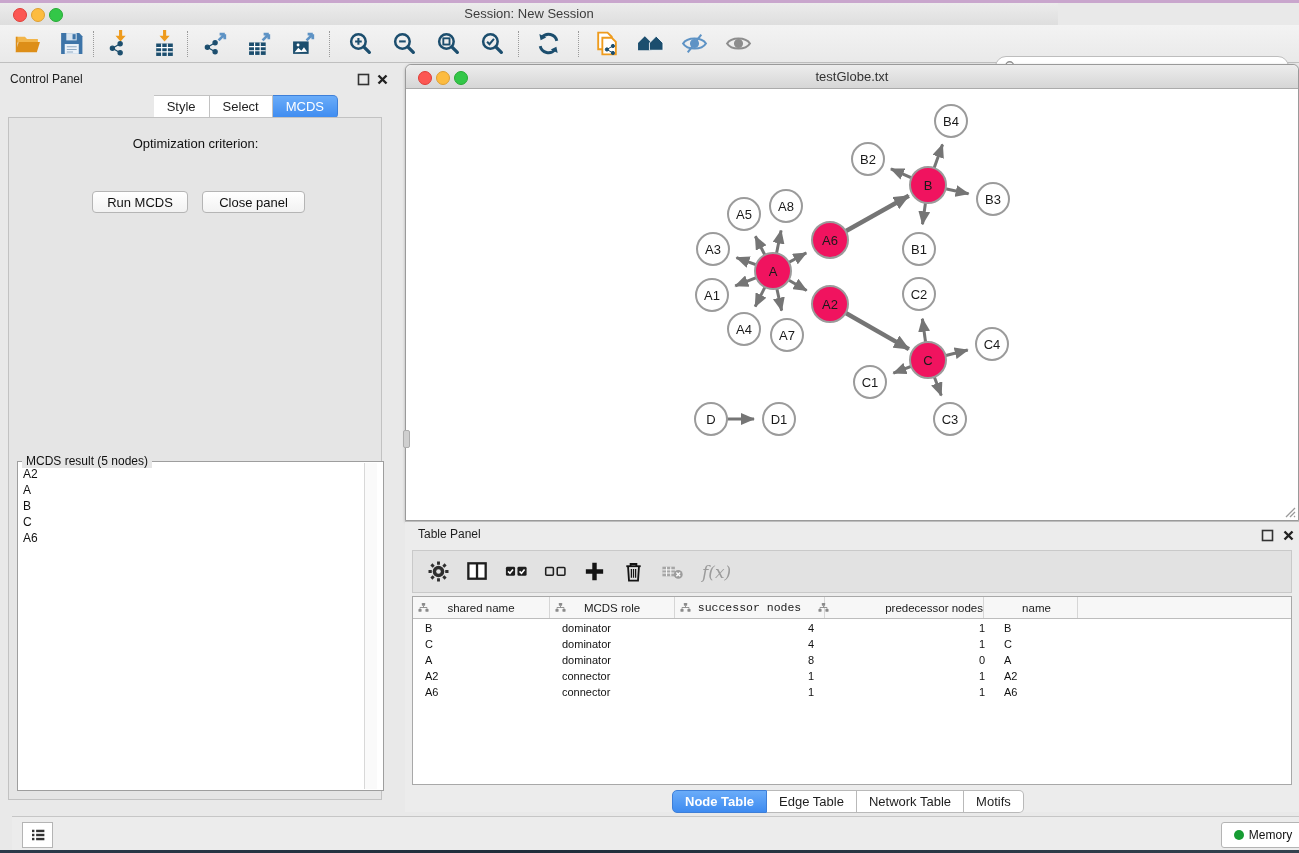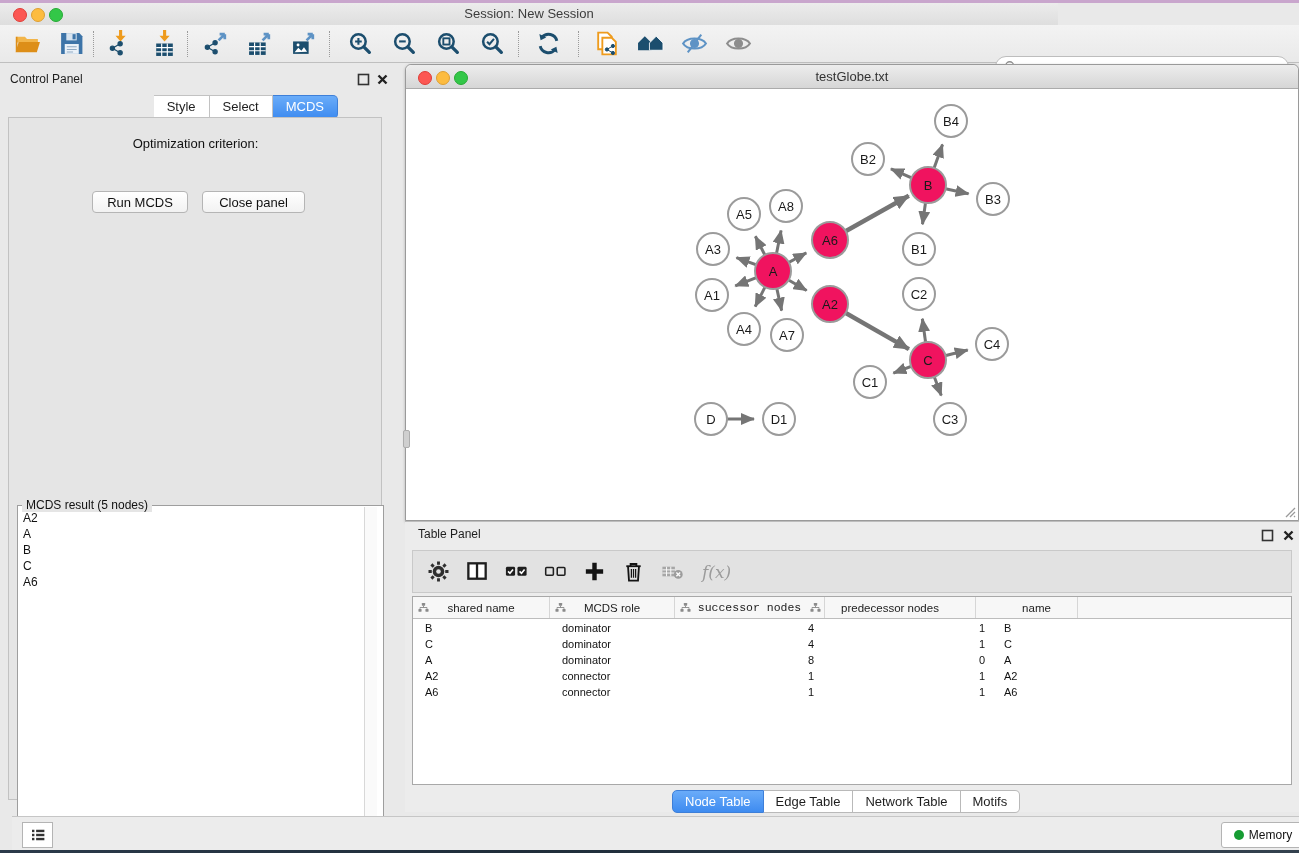--- a/index.html
+++ b/index.html
@@ -36,21 +36,21 @@
   #opt-label{left:0;top:72px;width:391px;text-align:center;font-size:13px;color:#111;}
   #criterion-select{left:44px;top:93px;width:308px;height:22px;background:#fff;border:1px solid #b5b5b5;border-radius:4px;box-sizing:border-box;display:flex;align-items:center;}
   #criterion-select .sel-text{flex:1;font-size:13px;color:#111;padding-left:8px;white-space:nowrap;}
   #criterion-select .stepper{width:19px;height:20px;margin:0;border-radius:0 3px 3px 0;background:linear-gradient(#6fb0fa,#3e8bf0);position:relative;}
   .stepper i{position:absolute;left:4.5px;width:0;height:0;border-left:5px solid transparent;border-right:5px solid transparent;}
   .stepper i.up{top:3px;border-bottom:5px solid #fff;}
   .stepper i.dn{bottom:3px;border-top:5px solid #fff;}
   .cp-btn{top:127px;height:22px;background:linear-gradient(#ffffff,#f2f2f2);border:1px solid #b5b5b5;border-radius:4px;font-size:13px;color:#111;text-align:center;line-height:21px;box-sizing:border-box;}
   #run-btn{left:92px;width:96px;}
   #close-btn{left:202px;width:103px;}
-  #result-box{left:17px;top:397px;width:365px;height:328px;background:#fff;border:1px solid #9e9e9e;margin-top:44px;}
+  #result-box{left:17px;top:397px;width:365px;height:328px;background:#fff;border:1px solid #9e9e9e;}
   #result-legend{position:absolute;left:4px;top:-8px;background:#e5e5e5;padding:0 4px;font-size:12px;color:#111;}
   #result-list{position:absolute;left:0;top:4px;margin:0;padding:0 0 0 5px;list-style:none;font-size:12px;color:#111;}
   #result-list li{line-height:16px;}
   #result-scroll{position:absolute;right:6px;top:1px;width:12px;height:326px;background:#fafafa;border-left:1px solid #d8d8d8;}
   
   #network-window{left:405px;top:64px;width:894px;height:457px;background:#fff;border:1px solid #9a9a9a;border-radius:6px 6px 0 0;box-sizing:border-box;box-shadow:0 1px 3px rgba(0,0,0,.25);}
   #nw-titlebar{left:0;top:0;width:892px;height:23px;background:linear-gradient(#ededed,#d6d6d6);border-bottom:1px solid #ababab;border-radius:6px 6px 0 0;}
   #nw-titlebar .win-title{width:100%;text-align:center;font-size:13px;color:#333;line-height:23px;}
   #nw-titlebar .tl{top:5.5px;}
   #graph-canvas{left:0;top:24px;width:892px;height:431px;background:#fff;}
@@ -64,21 +64,21 @@
   .tp-btn svg{width:25px;height:25px;}
   .tp-fx{font-family:"DejaVu Serif",serif;font-style:italic;font-size:17px;color:#9b9b9b;padding-left:4px;}
   #node-table{left:7px;top:74px;width:880px;height:189px;background:#fff;border:1px solid #a8a8a8;box-sizing:border-box;overflow:hidden;}
   .th-row{position:absolute;left:0;top:0;height:21px;width:878px;background:#f7f7f7;border-bottom:1px solid #bdbdbd;}
   .th-cell{position:absolute;top:0;height:21px;border-right:1px solid #d6d6d6;font-size:11.5px;color:#222;display:flex;align-items:center;justify-content:center;}
   .th-cell svg{position:absolute;left:5px;width:11px;height:11px;}
   .td-row{position:absolute;height:16px;width:878px;}
   .td-cell{position:absolute;font-size:11px;color:#111;line-height:16px;box-sizing:border-box;}
   #tp-tabs{left:267px;top:268px;display:flex;}
   .tp-tab{height:21px;line-height:21px;padding:0 12px;background:#fff;border:1px solid #b9b9b9;border-left:none;font-size:13px;color:#1e1e1e;}
-  .tp-tab:first-child{border-left:1px solid #b9b9b9;border-radius:5px 0 0 5px;}
+  .tp-tab:first-child{border-left:1px solid #b9b9b9;border-radius:5px 0 0 5px;font-weight:bold;}
   .tp-tab:last-child{border-radius:0 5px 5px 0;}
   .tp-tab.active{background:linear-gradient(#6aacf9,#3e8bf0);border-color:#3e7fd8;color:#fff;}
   
   #status-bar{left:12px;top:816px;width:1299px;height:34px;background:#ececec;border-top:1px solid #c6c6c6;box-sizing:border-box;}
   #status-list-btn{left:10px;top:5px;width:29px;height:24px;background:#fff;border:1px solid #b4b4b4;display:flex;align-items:center;justify-content:center;}
   #status-list-btn svg{width:18px;height:18px;}
   #memory-btn{left:1209px;top:5px;width:82px;height:24px;background:#fff;border:1px solid #b4b4b4;border-radius:3px;display:flex;align-items:center;justify-content:center;gap:5px;font-size:12px;color:#111;}
   #memory-dot{width:10px;height:10px;border-radius:50%;background:#169c33;}
   #bottom-strip{left:0;top:850px;width:1299px;height:3px;background:linear-gradient(90deg,#2b3a4a,#1f2d3a 40%,#33414e);}
 </style>
@@ -519,21 +519,21 @@
             <svg viewBox="0 0 12 12">
               <g fill="#8a8a8a">
                 <rect x="4.2" y="1" width="3.6" height="3" rx="0.5"></rect>
                 <rect x="0.5" y="7.5" width="3.4" height="3" rx="0.5"></rect>
                 <rect x="8.1" y="7.5" width="3.4" height="3" rx="0.5"></rect>
                 <path d="M6 4v2M2.2 7.5V6h7.6v1.5" stroke="#8a8a8a" fill="none"></path>
               </g>
             </svg>
             <span>successor nodes</span>
           </div>
-          <div class="th-cell" style="left: 392px; width: 170px;">
+          <div class="th-cell" style="left: 400px; width: 170px; justify-content: flex-end;">
             <svg viewBox="0 0 12 12">
               <g fill="#8a8a8a">
                 <rect x="4.2" y="1" width="3.6" height="3" rx="0.5"></rect>
                 <rect x="0.5" y="7.5" width="3.4" height="3" rx="0.5"></rect>
                 <rect x="8.1" y="7.5" width="3.4" height="3" rx="0.5"></rect>
                 <path d="M6 4v2M2.2 7.5V6h7.6v1.5" stroke="#8a8a8a" fill="none"></path>
               </g>
             </svg>
             <span>predecessor nodes</span>
           </div>

